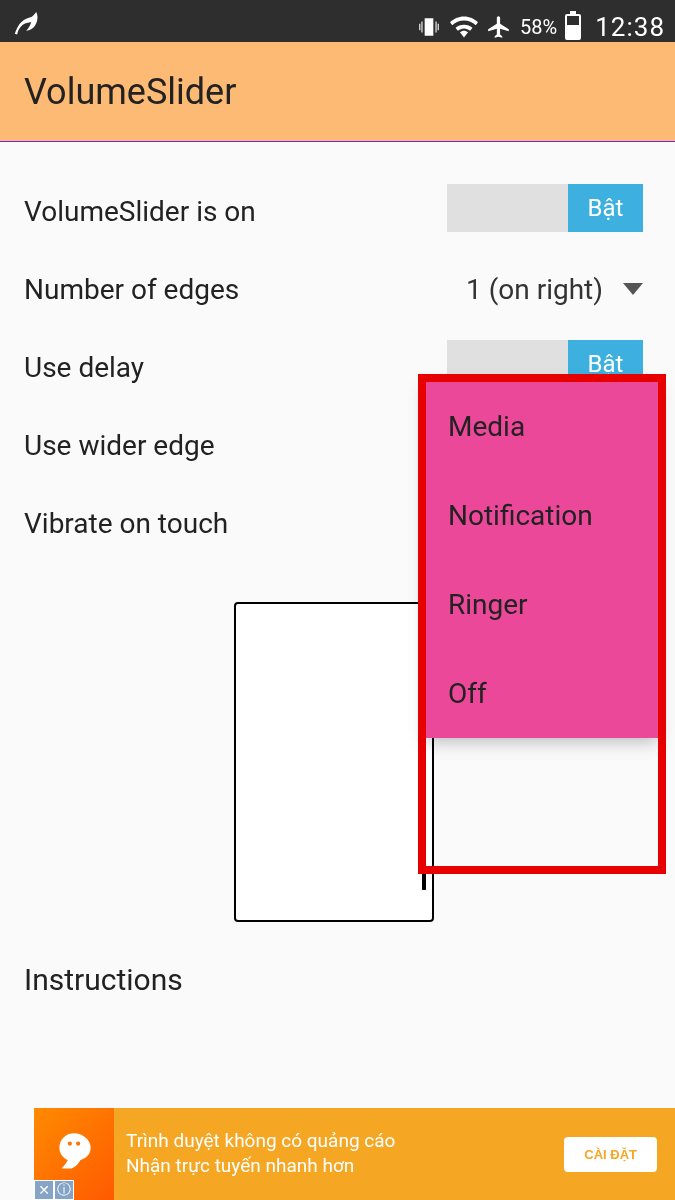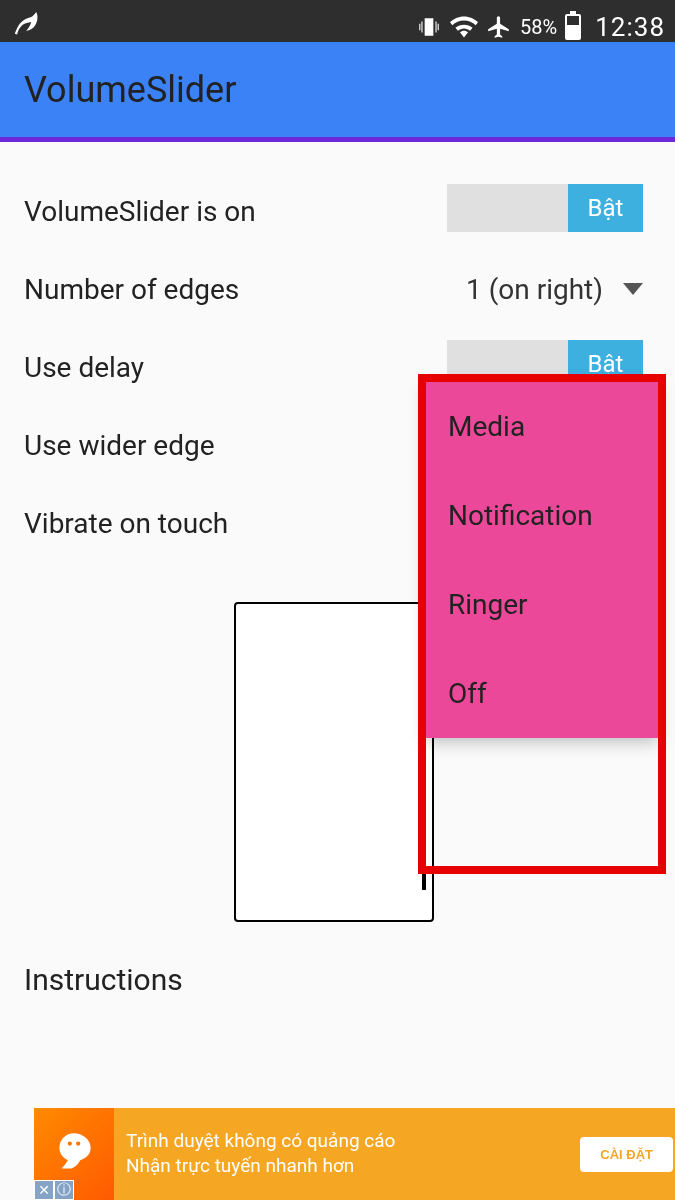--- a/index.html
+++ b/index.html
@@ -45,22 +45,22 @@
       bottom: 0; left: 0; right: 0;
       height: 58%;
       background: #fff;
     }
     .status-time { font-size: 26px; margin-left: 6px; letter-spacing: 1px; }
     .status-pct { font-size: 20px; }
 
     
     .app-bar {
       height: 100px;
-      background: #3b82f6;
-      border-bottom: 5px solid #6d28d9;
+      background: #fdba74;
+      border-bottom: 1px solid #6d28d9;
       display: flex;
       align-items: center;
       padding: 0 24px;
     }
     .app-title {
       font-size: 36px;
       color: #222;
       font-weight: 400;
     }
 
@@ -174,21 +174,21 @@
     
     .ad-banner {
       position: absolute;
       left: 34px;
       right: 0;
       bottom: 0;
       height: 92px;
       background: #f5a623;
       display: flex;
       align-items: center;
-      padding: 0 0 0 0;
+      padding: 0 16px 0 0;
     }
     .ad-logo {
       width: 80px;
       height: 92px;
       background: linear-gradient(135deg,#ff8a00,#ff5a00);
       display: flex;
       align-items: center;
       justify-content: center;
       position: relative;
     }

